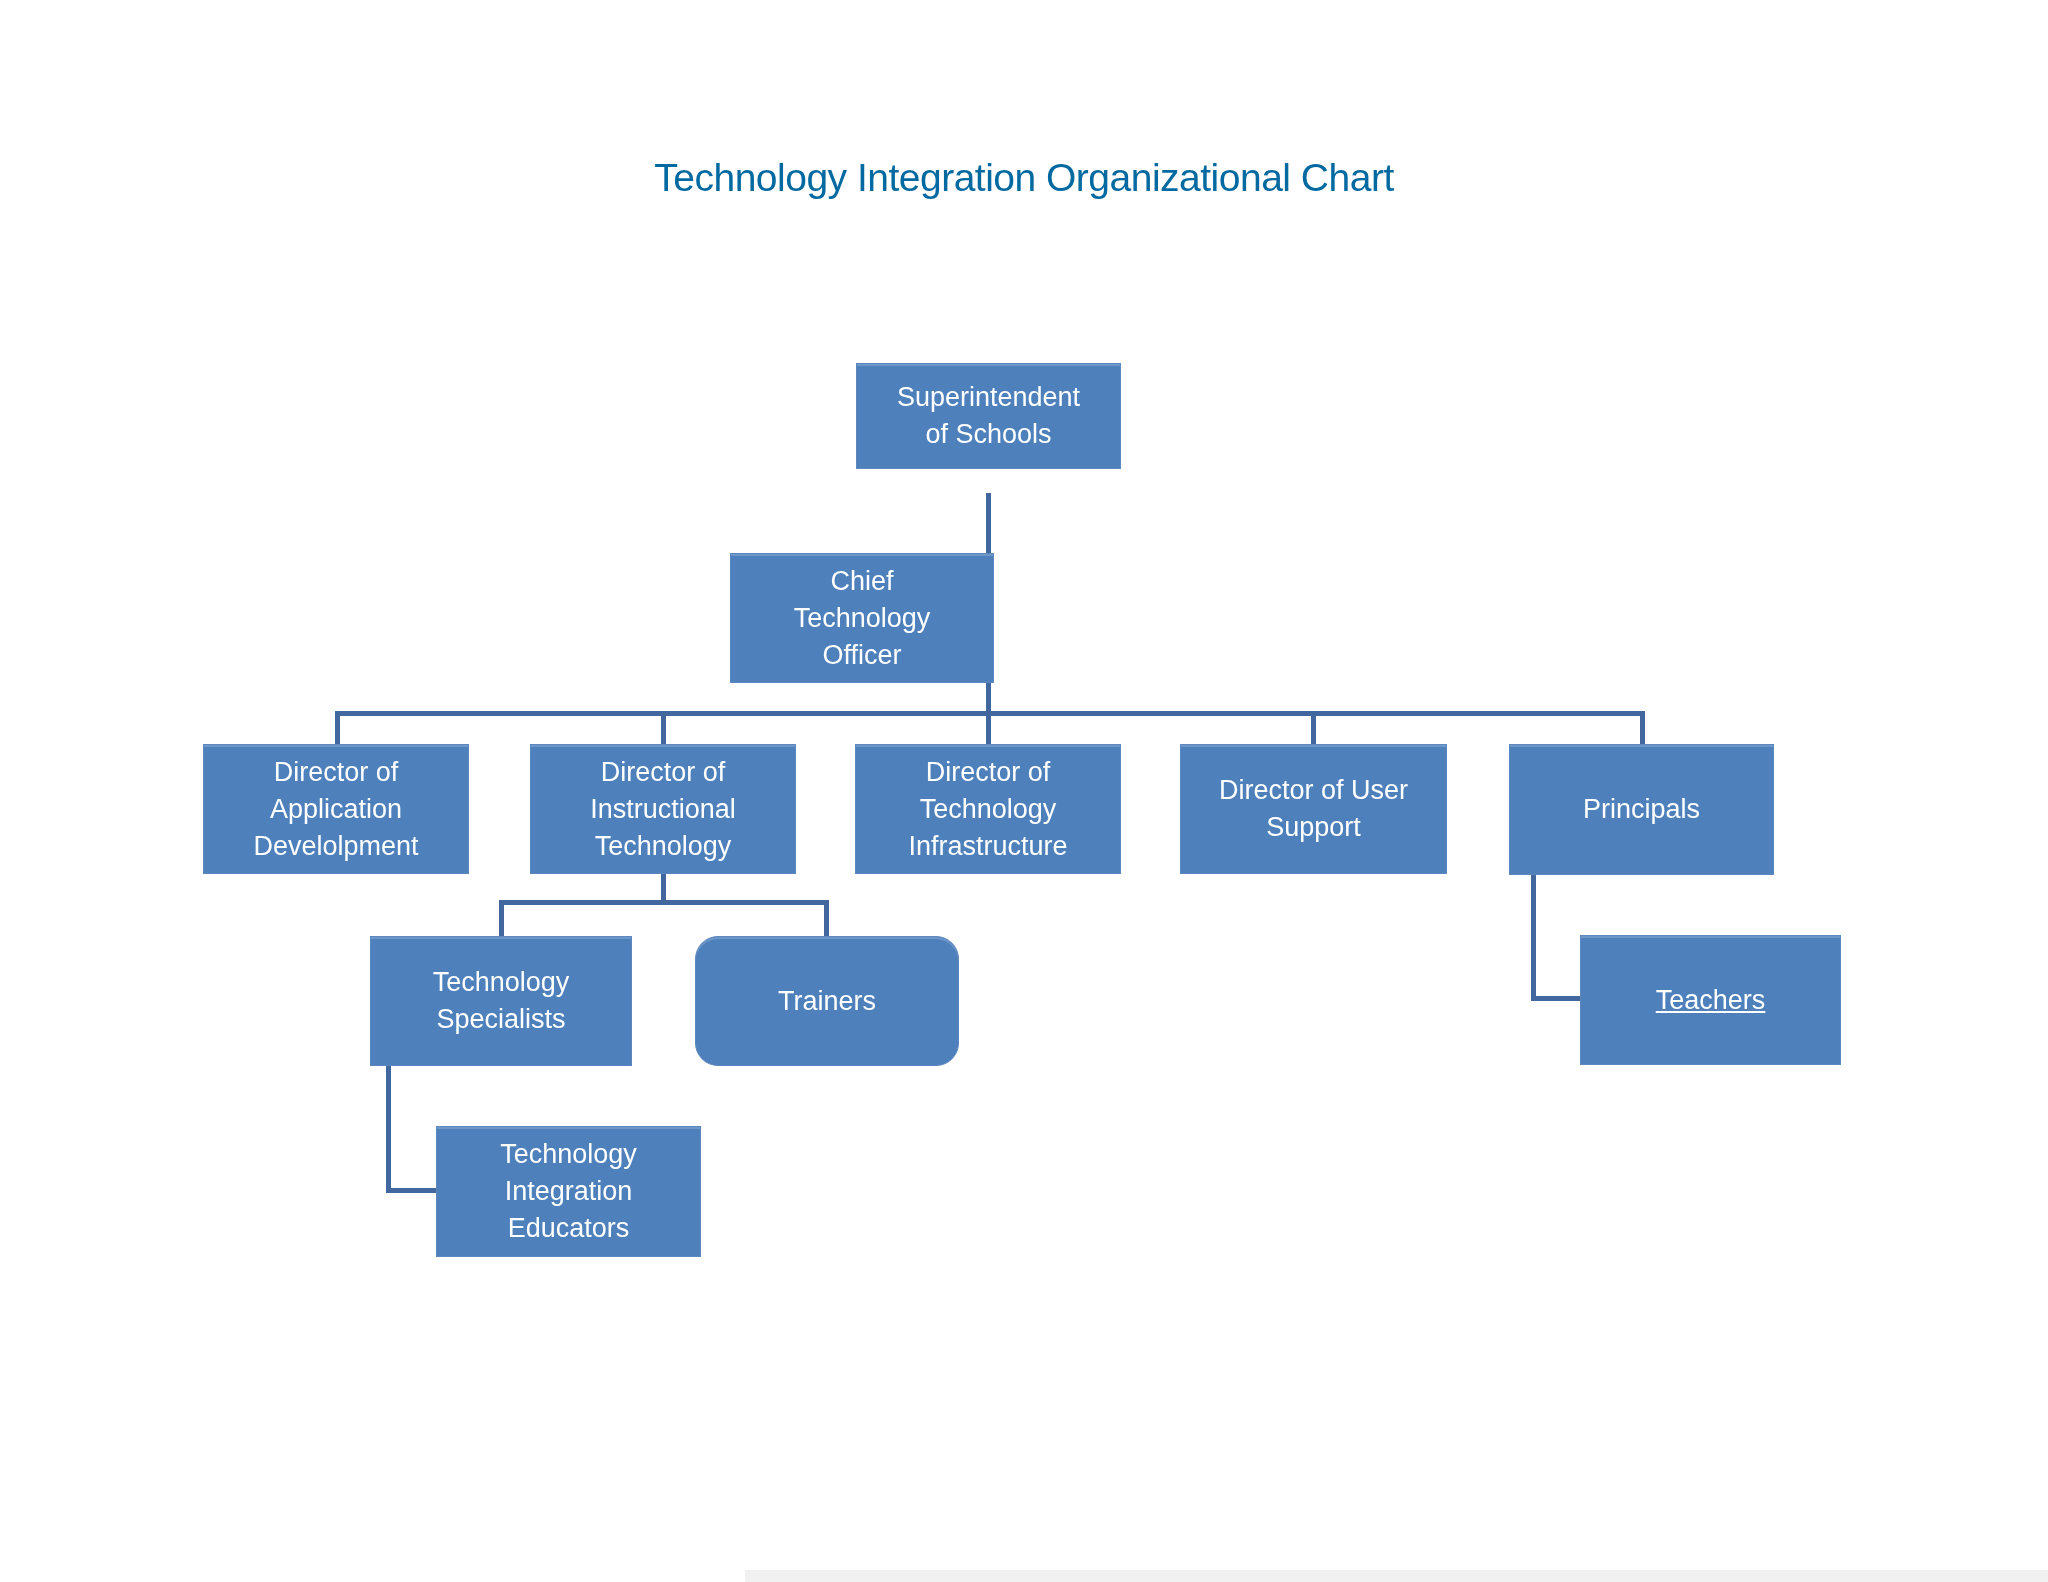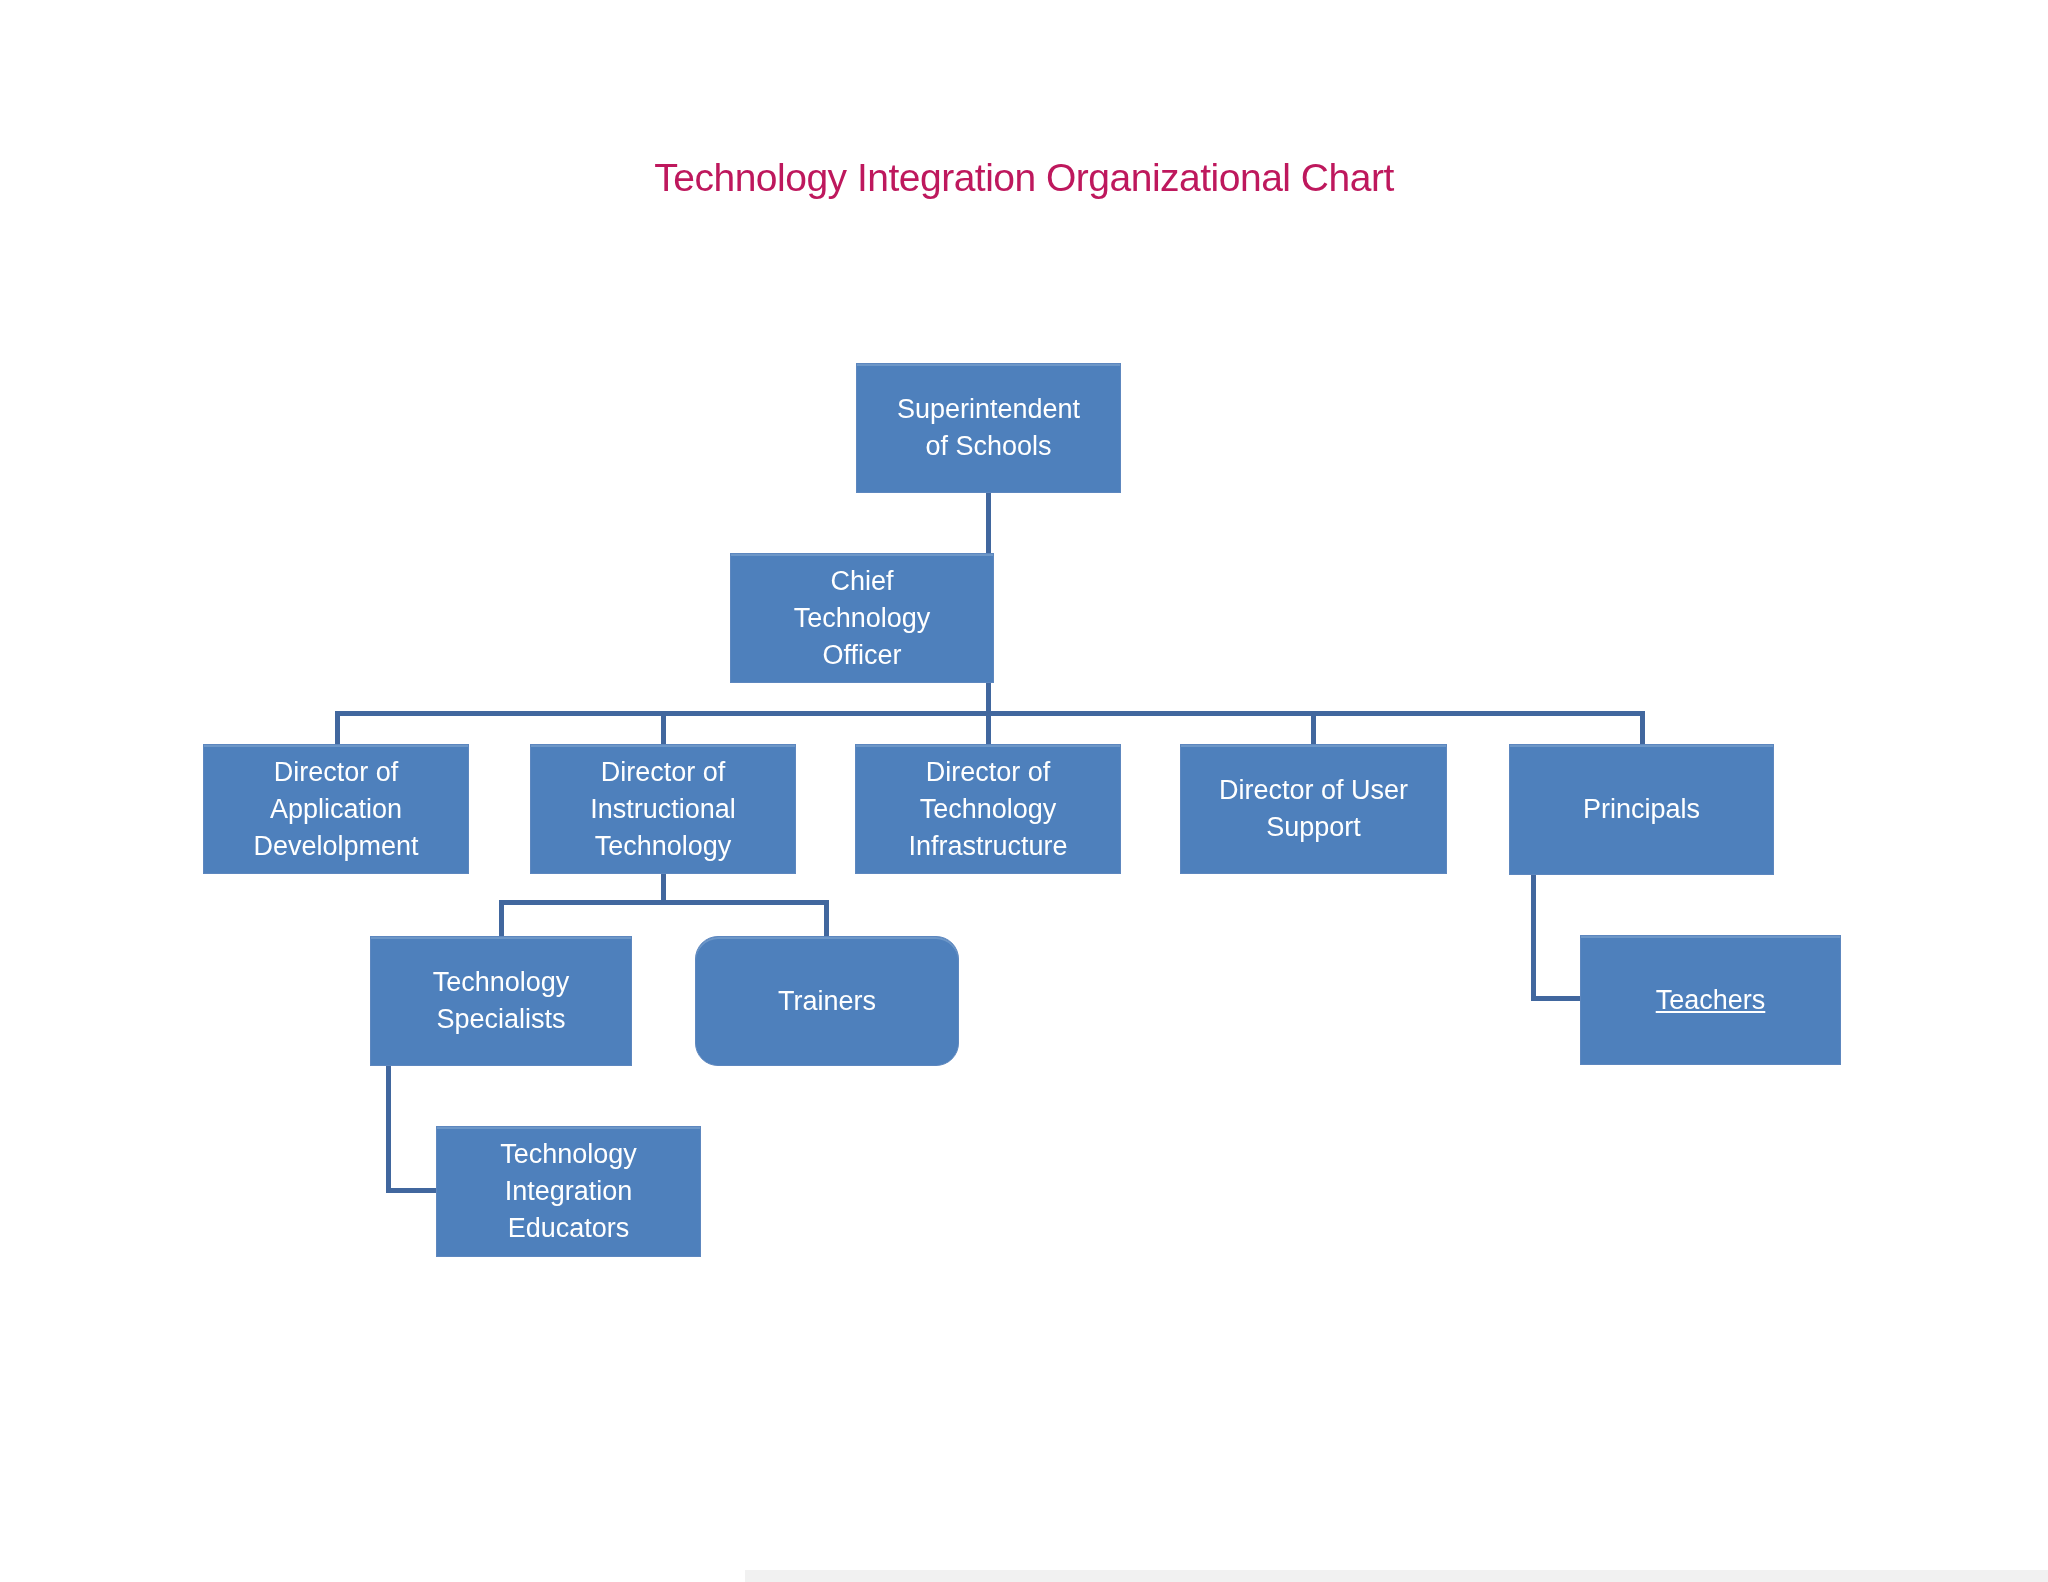--- a/index.html
+++ b/index.html
@@ -12,21 +12,21 @@
     font-family: "Liberation Sans", sans-serif;
   }
 
   .chart-title {
     position: absolute;
     left: 0;
     top: 156px;
     width: 100%;
     text-align: center;
     font-size: 39px;
-    color: #be185d;
+    color: #0369a1;
     letter-spacing: -0.5px;
   }
 
   .node {
     position: absolute;
     background: #4e80bc;
     border: 1px solid #5d87bf;
     box-shadow: inset 0 2px 0 rgba(255,255,255,0.18);
     color: #ffffff;
     display: flex;
@@ -38,21 +38,21 @@
     white-space: pre-line;
     box-sizing: border-box;
   }
 
   .connector {
     position: absolute;
     background: #41679e;
   }
 
   
-  #n-superintendent { left: 856px;  top: 363px;  width: 265px; height: 130px; }
+  #n-superintendent { left: 856px;  top: 363px;  width: 265px; height: 106px; }
   #n-cto            { left: 730px;  top: 553px;  width: 264px; height: 130px; }
   #n-dir-app        { left: 203px;  top: 744px;  width: 266px; height: 130px; }
   #n-dir-instr      { left: 530px;  top: 744px;  width: 266px; height: 130px; }
   #n-dir-infra      { left: 855px;  top: 744px;  width: 266px; height: 130px; }
   #n-dir-user       { left: 1180px; top: 744px;  width: 267px; height: 130px; }
   #n-principals     { left: 1509px; top: 744px;  width: 265px; height: 131px; }
   #n-tech-spec      { left: 370px;  top: 936px;  width: 262px; height: 130px; }
   #n-trainers       { left: 695px;  top: 936px;  width: 264px; height: 130px; border-radius: 23px; }
   #n-teachers       { left: 1580px; top: 935px;  width: 261px; height: 130px; text-decoration: underline; }
   #n-tie            { left: 436px;  top: 1126px; width: 265px; height: 131px; }

